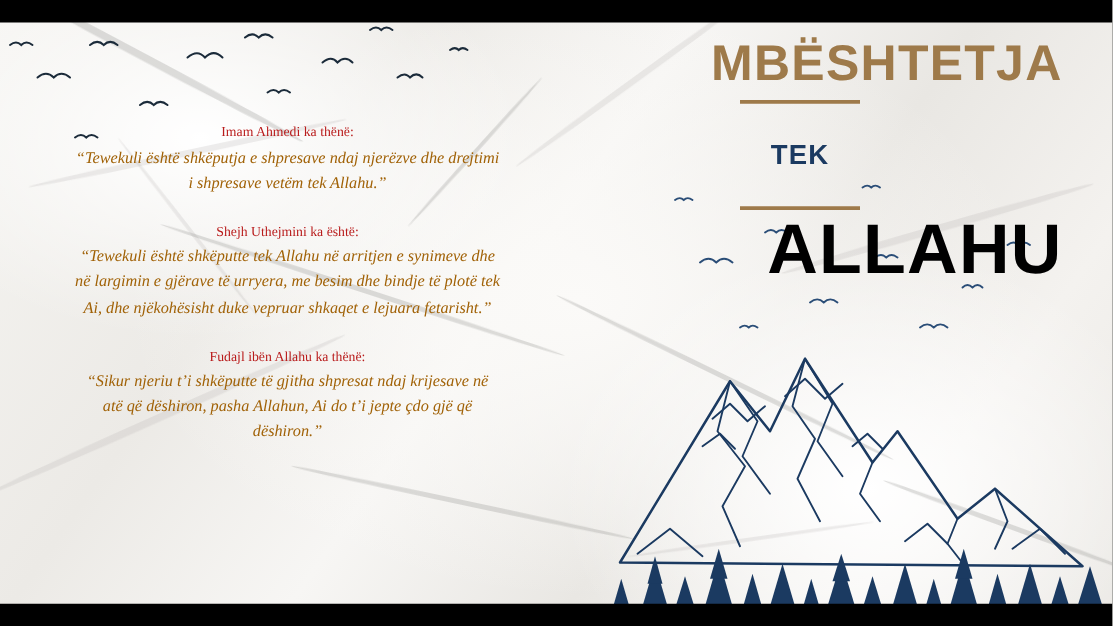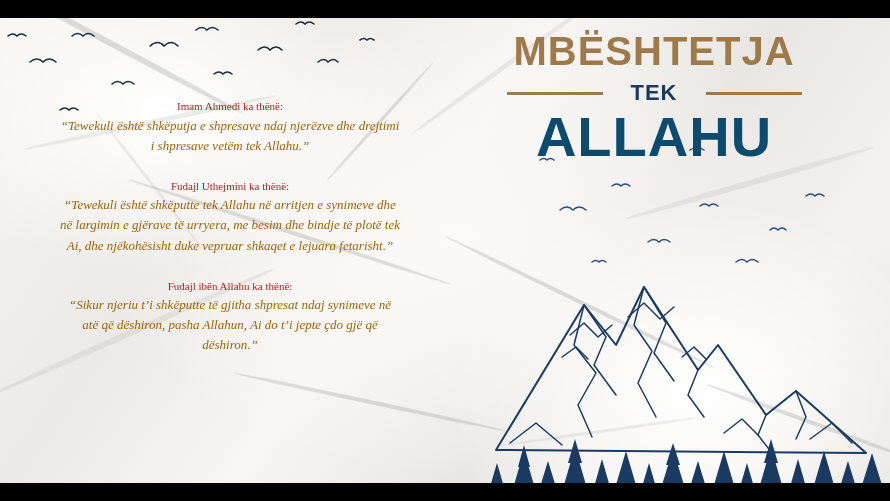--- a/index.html
+++ b/index.html
@@ -78,42 +78,43 @@
     font-size: 13px;
     line-height: 1.55;
     font-style: italic;
     color: #a16207;
     margin-top: 1px;
   }
 
   
   .title-wrap {
     position: absolute;
-    right: 26px;
+    right: 40px;
     top: 30px;
     width: 420px;
-    text-align: center;
+    text-align: right;
     z-index: 25;
   }
 
   .t-main {
     font-family: "Liberation Sans", sans-serif;
     font-weight: 700;
     font-size: 40px;
     letter-spacing: 1px;
     color: #9e7a4a;
     line-height: 1.05;
   }
 
   .t-mid-row {
     display: flex;
     align-items: center;
     justify-content: center;
     gap: 28px;
     margin: 8px 0 2px;
+    flex-direction: column;
   }
 
   .t-rule {
     height: 3px;
     width: 96px;
     background: #9e7a4a;
   }
 
   .t-mid {
     font-family: "Liberation Sans", sans-serif;
@@ -121,21 +122,21 @@
     font-size: 22px;
     letter-spacing: 1px;
     color: #1b3a61;
   }
 
   .t-big {
     font-family: "Liberation Sans", sans-serif;
     font-weight: 700;
     font-size: 56px;
     letter-spacing: 1px;
-    color: #0c4a6e;
+    color: #000000;
     line-height: 1.05;
   }
 
   
   .art {
     position: absolute;
     right: -6px;
     bottom: 6px;
     width: 430px;
     height: 300px;
@@ -269,24 +270,24 @@
   </div>
 
   <div class="quotes">
 
     <div class="quote-block">
       <div class="speaker">Imam Ahmedi ka thënë:</div>
       <div class="saying">“Tewekuli është shkëputja e shpresave ndaj njerëzve dhe drejtimi i shpresave vetëm tek Allahu.”</div>
     </div>
 
     <div class="quote-block">
-      <div class="speaker">Fudajl Uthejmini ka thënë:</div>
+      <div class="speaker">Shejh Uthejmini ka është:</div>
       <div class="saying">“Tewekuli është shkëputte tek Allahu në arritjen e synimeve dhe në largimin e gjërave të urryera, me besim dhe bindje të plotë tek Ai, dhe njëkohësisht duke vepruar shkaqet e lejuara fetarisht.”</div>
     </div>
 
     <div class="quote-block">
       <div class="speaker">Fudajl ibën Allahu ka thënë:</div>
-      <div class="saying">“Sikur njeriu t’i shkëputte të gjitha shpresat ndaj synimeve në atë që dëshiron, pasha Allahun, Ai do t’i jepte çdo gjë që dëshiron.”</div>
+      <div class="saying">“Sikur njeriu t’i shkëputte të gjitha shpresat ndaj krijesave në atë që dëshiron, pasha Allahun, Ai do t’i jepte çdo gjë që dëshiron.”</div>
     </div>
 
   </div>
 
 </div>
 
 </body></html>

